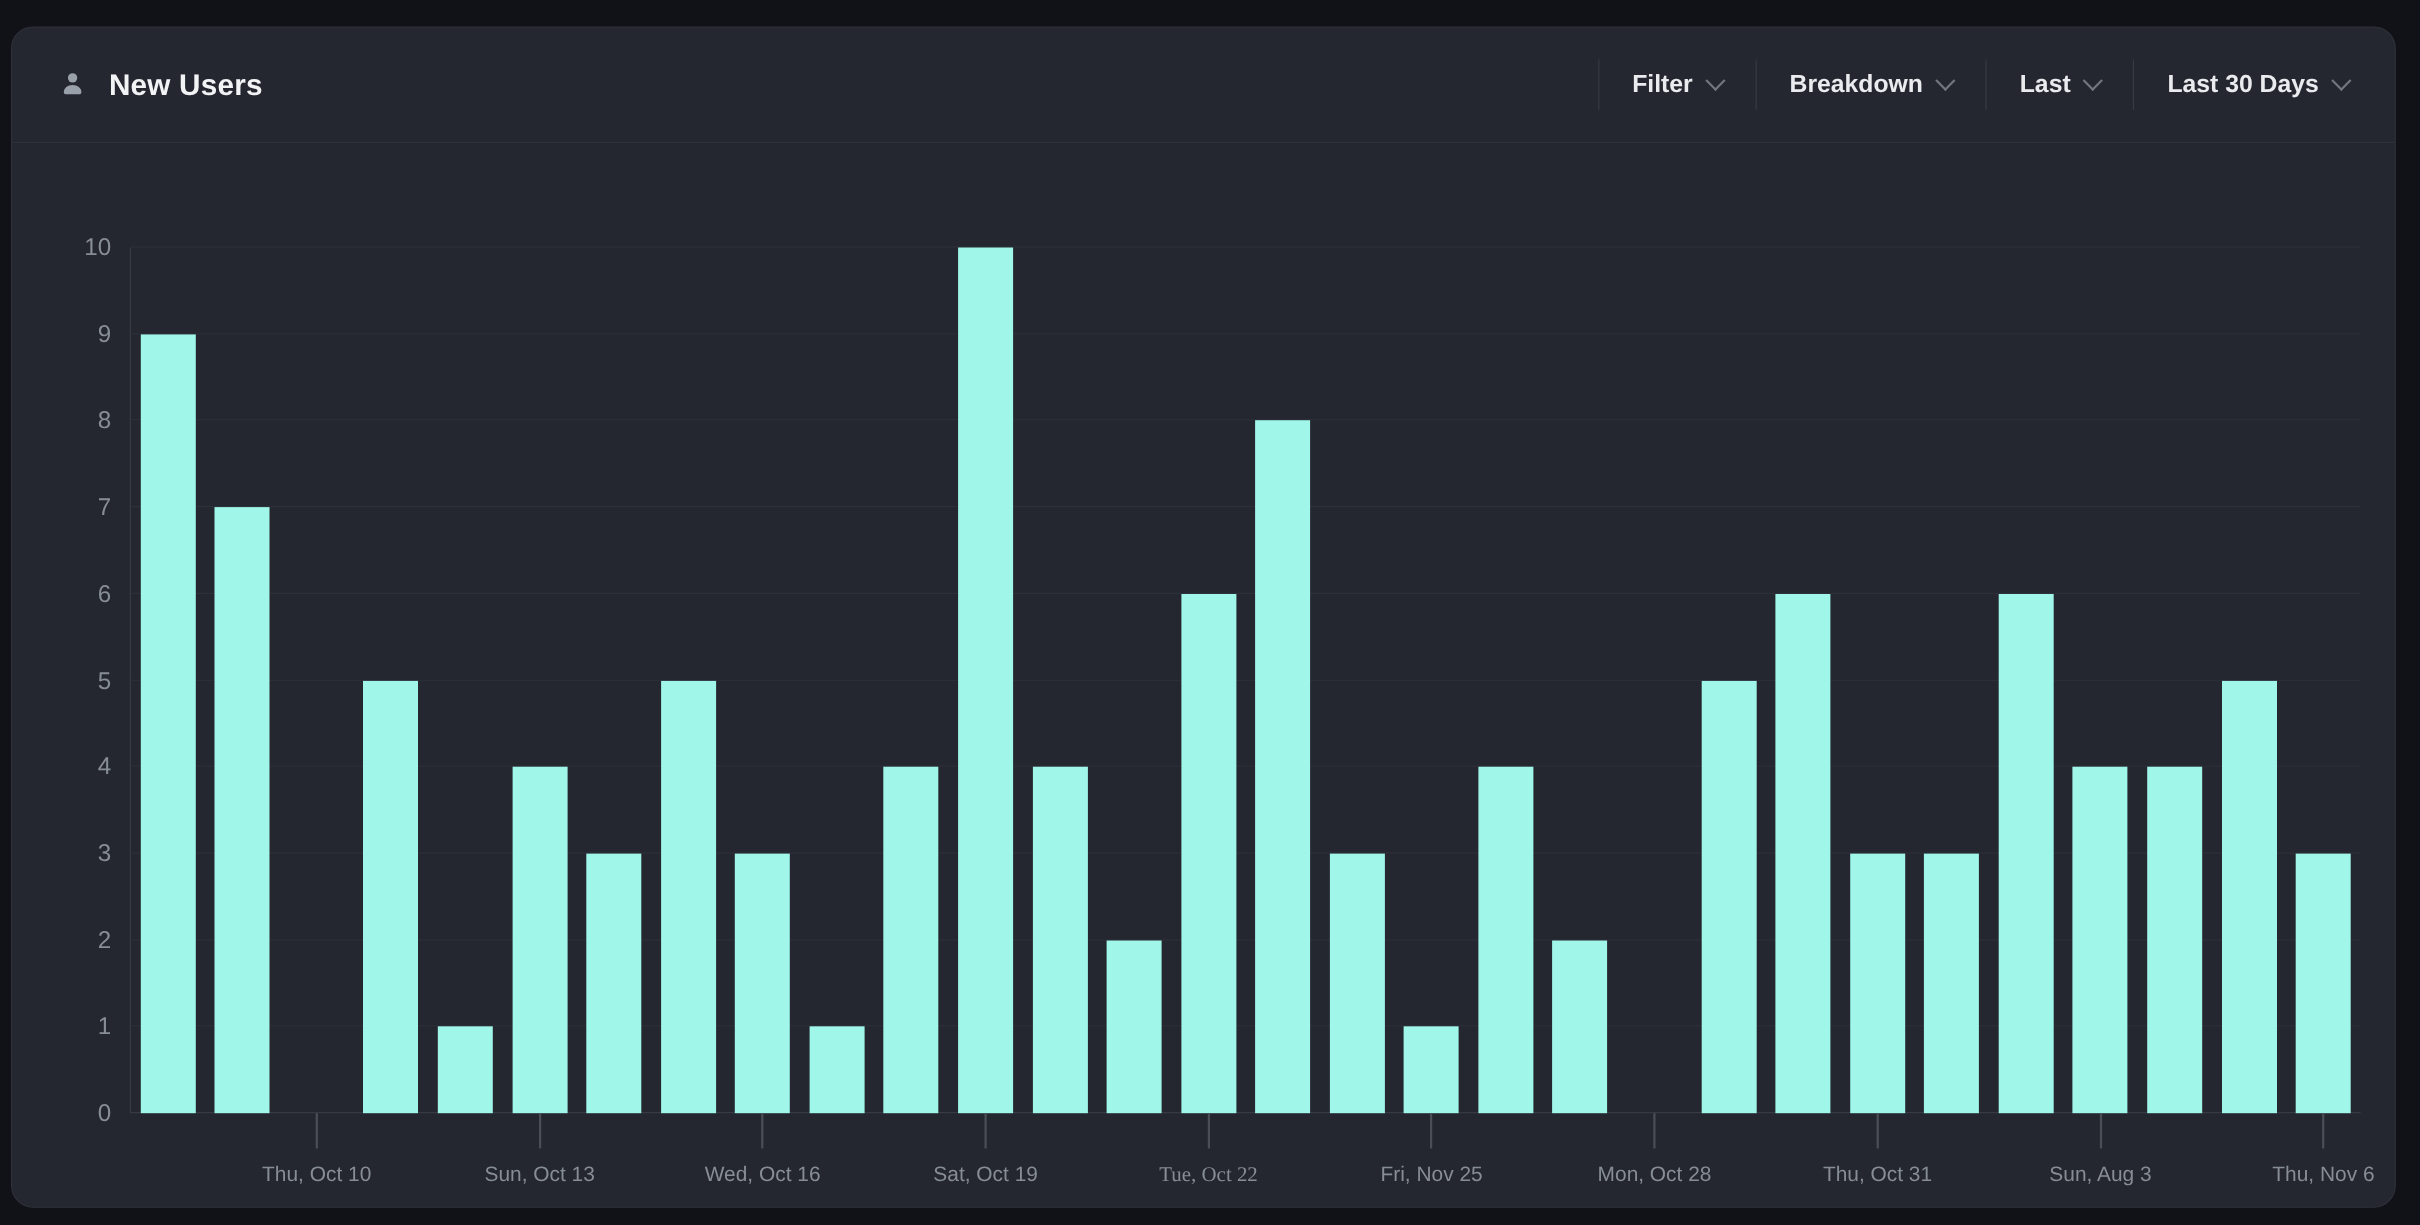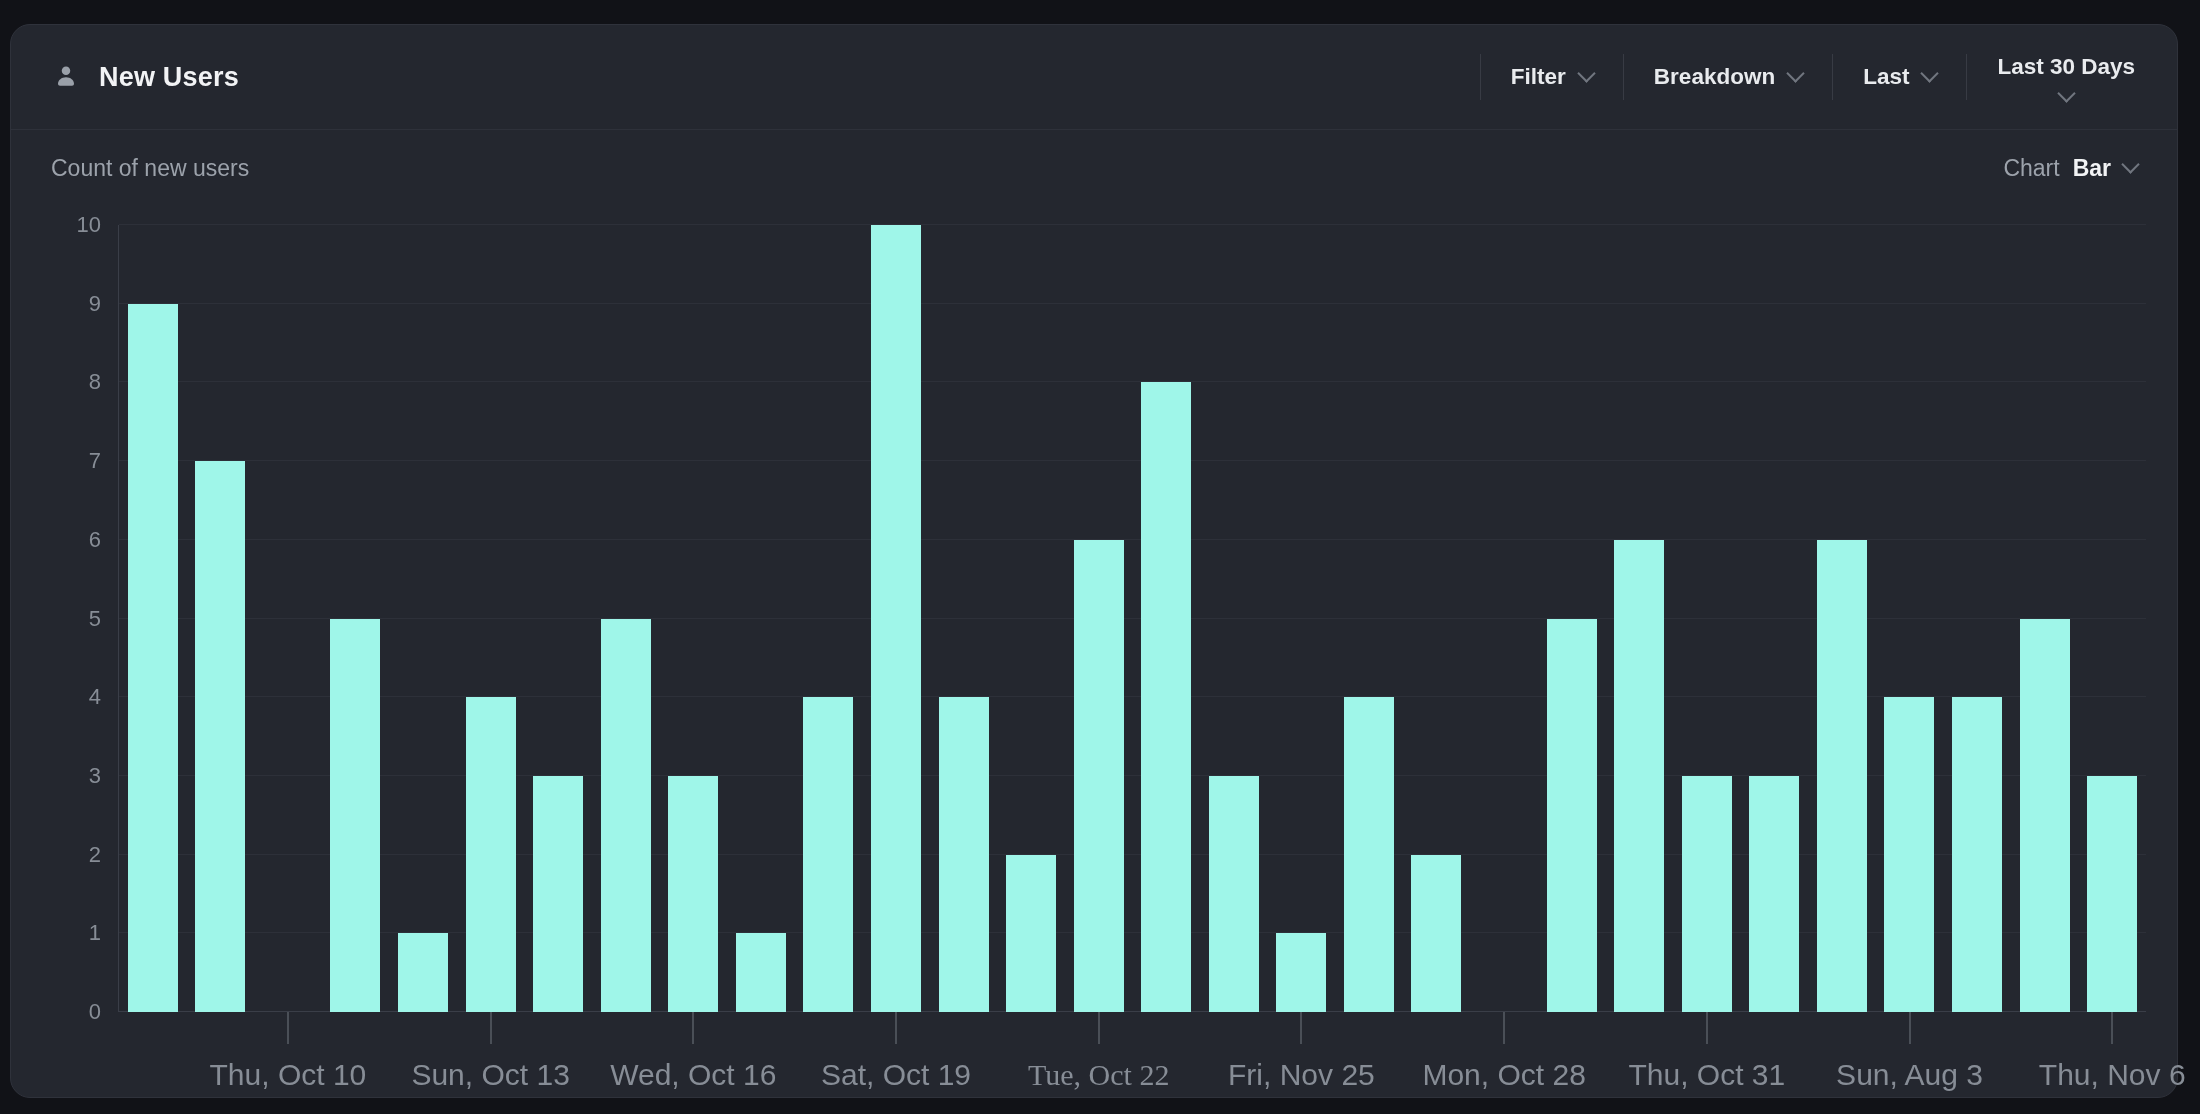--- a/index.html
+++ b/index.html
@@ -40,21 +40,21 @@
   .control-sep { width: 1px; height: 46px; background: #383B44; }
   .control-btn {
     display: flex; align-items: center; gap: 14px;
     padding: 0 30px;
     background: none; border: none;
     color: #E9EBEE;
     font-size: 22.5px; font-weight: 600;
     font-family: inherit;
     cursor: pointer;
   }
-  .control-btn:last-child { padding-right: 6px; flex-direction: column; }
+  .control-btn:last-child { padding-right: 6px; }
   .chev {
     width: 11px; height: 11px;
     border-right: 2.5px solid #71767F;
     border-bottom: 2.5px solid #71767F;
     transform: rotate(45deg);
     margin-top: -7px;
     flex: none;
   }
   .subrow {
     display: flex; align-items: center; justify-content: space-between;
@@ -91,21 +91,21 @@
   .xtick {
     position: absolute; top: 100%;
     width: 2px; height: 32px;
     background: #4A4F57;
     transform: translateX(-1px);
   }
   .xlabel {
     position: absolute; top: calc(100% + 46px);
     transform: translateX(-50%);
     color: #878D96;
-    font-size: 30px;
+    font-size: 19px;
     white-space: nowrap;
   }
 </style>
 </head>
 <body>
 
 <div class="card">
   <div class="card-header">
     <div class="title-wrap">
       <span class="user-icon">
@@ -133,28 +133,20 @@
           <span class="chev"></span>
         </button>
         <div class="control-sep"></div>
         <button class="control-btn">
           <span>Last 30 Days</span>
           <span class="chev"></span>
         </button>
       </div>
   </div>
 
-  <div class="subrow">
-    <span class="metric-label">Count of new users</span>
-    <div class="chart-type">
-      <span class="lbl">Chart</span>
-      <span class="val">Bar</span>
-      <span class="chev"></span>
-    </div>
-  </div>
 
   <div class="chart">
     <div class="plot" id="plot-host">
         <div class="vaxis"></div>
         <div class="gridline zero" style="bottom: 0%;"></div>
         <div class="ylabel" style="bottom: 0%;">0</div>
         <div class="gridline" style="bottom: 10%;"></div>
         <div class="ylabel" style="bottom: 10%;">1</div>
         <div class="gridline" style="bottom: 20%;"></div>
         <div class="ylabel" style="bottom: 20%;">2</div>

